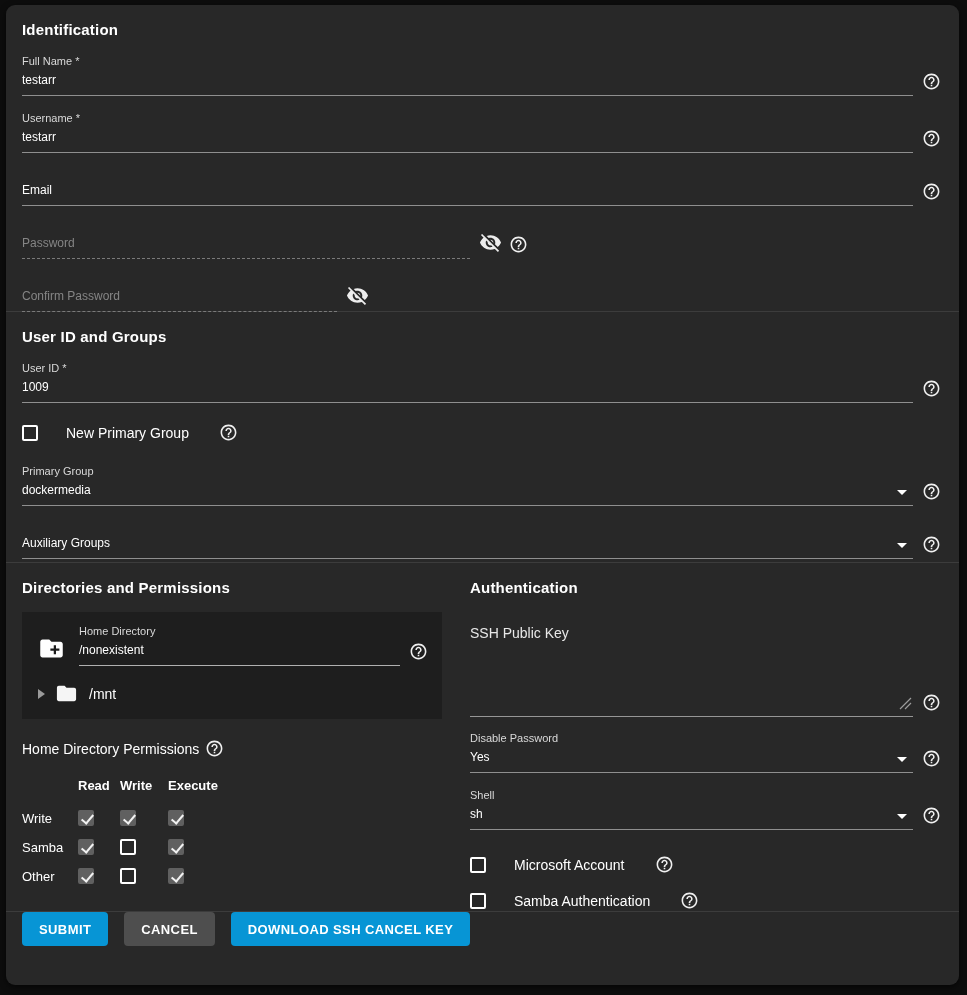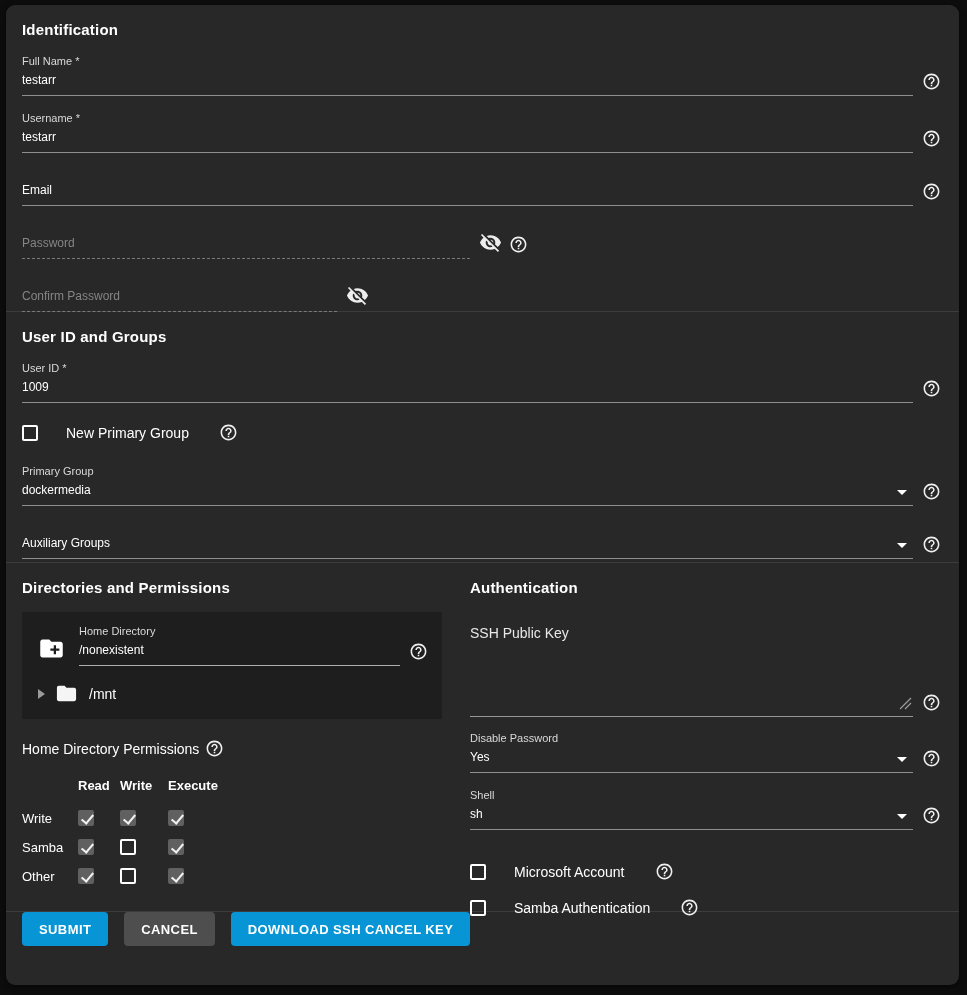--- a/index.html
+++ b/index.html
@@ -305,21 +305,21 @@
           <div class="f-value">sh</div>
           <span class="dd-arrow"></span>
         </div>
         <span class="suffix icon help-icon">
             <svg viewBox="0 0 24 24">
               <path d="M11 18h2v-2h-2v2zm1-16C6.48 2 2 6.48 2 12s4.48 10 10 10 10-4.48 10-10S17.52 2 12 2zm0 18c-4.41 0-8-3.59-8-8s3.59-8 8-8 8 3.59 8 8-3.59 8-8 8zm0-14c-2.21 0-4 1.79-4 4h2c0-1.1.9-2 2-2s2 .9 2 2c0 2-3 1.75-3 5h2c0-2.25 3-2.5 3-5 0-2.21-1.79-4-4-4z"></path>
             </svg>
           </span>
       </div>
 
-      <div class="cb-row" style="margin:32px 0 0;text-align:center;">
+      <div class="cb-row" style="margin:25px 0 0;text-align:center;">
         <span class="cb"></span>
         <span class="cb-label">Microsoft Account</span>
         <span class="icon help-icon">
             <svg viewBox="0 0 24 24">
               <path d="M11 18h2v-2h-2v2zm1-16C6.48 2 2 6.48 2 12s4.48 10 10 10 10-4.48 10-10S17.52 2 12 2zm0 18c-4.41 0-8-3.59-8-8s3.59-8 8-8 8 3.59 8 8-3.59 8-8 8zm0-14c-2.21 0-4 1.79-4 4h2c0-1.1.9-2 2-2s2 .9 2 2c0 2-3 1.75-3 5h2c0-2.25 3-2.5 3-5 0-2.21-1.79-4-4-4z"></path>
             </svg>
           </span>
       </div>
 
       <div class="cb-row" style="margin:17px 0 0;">

